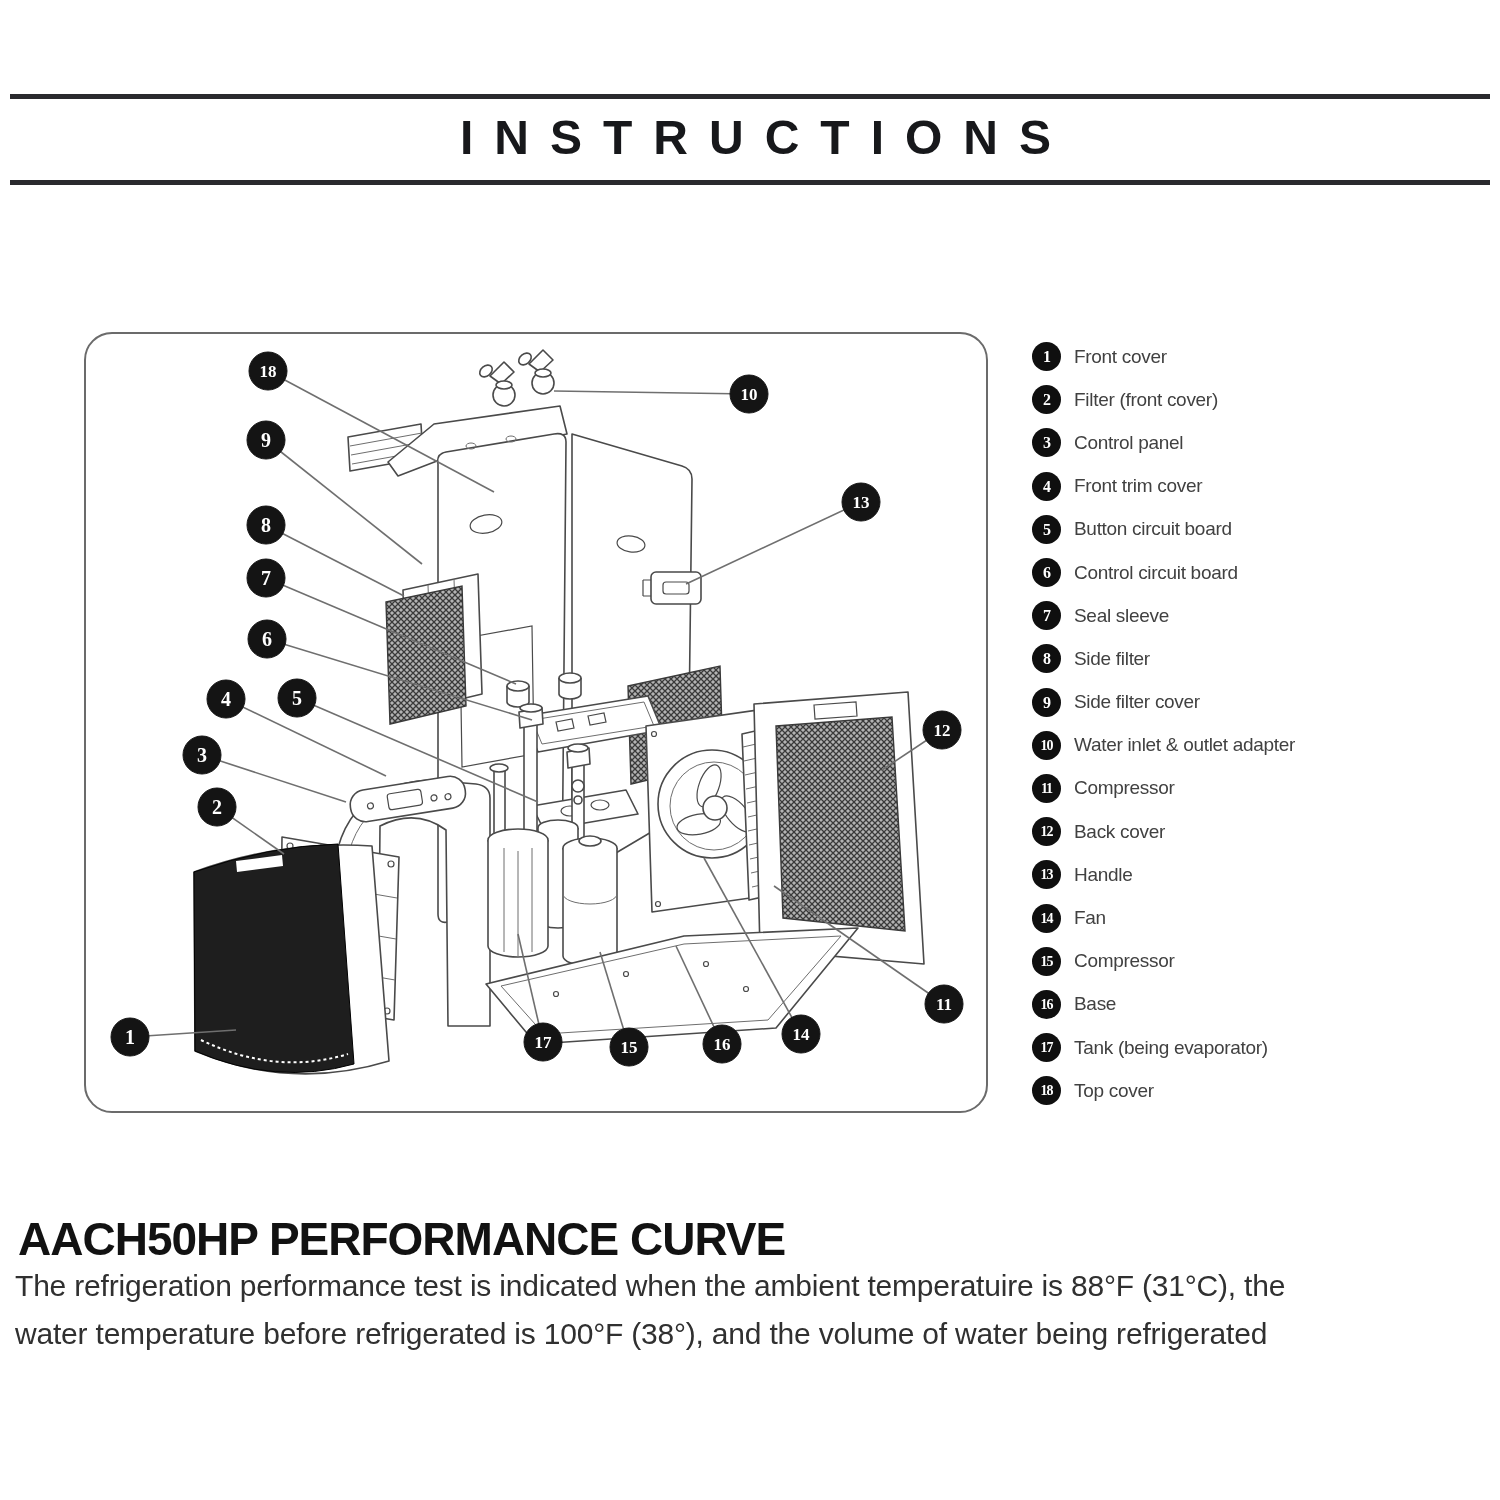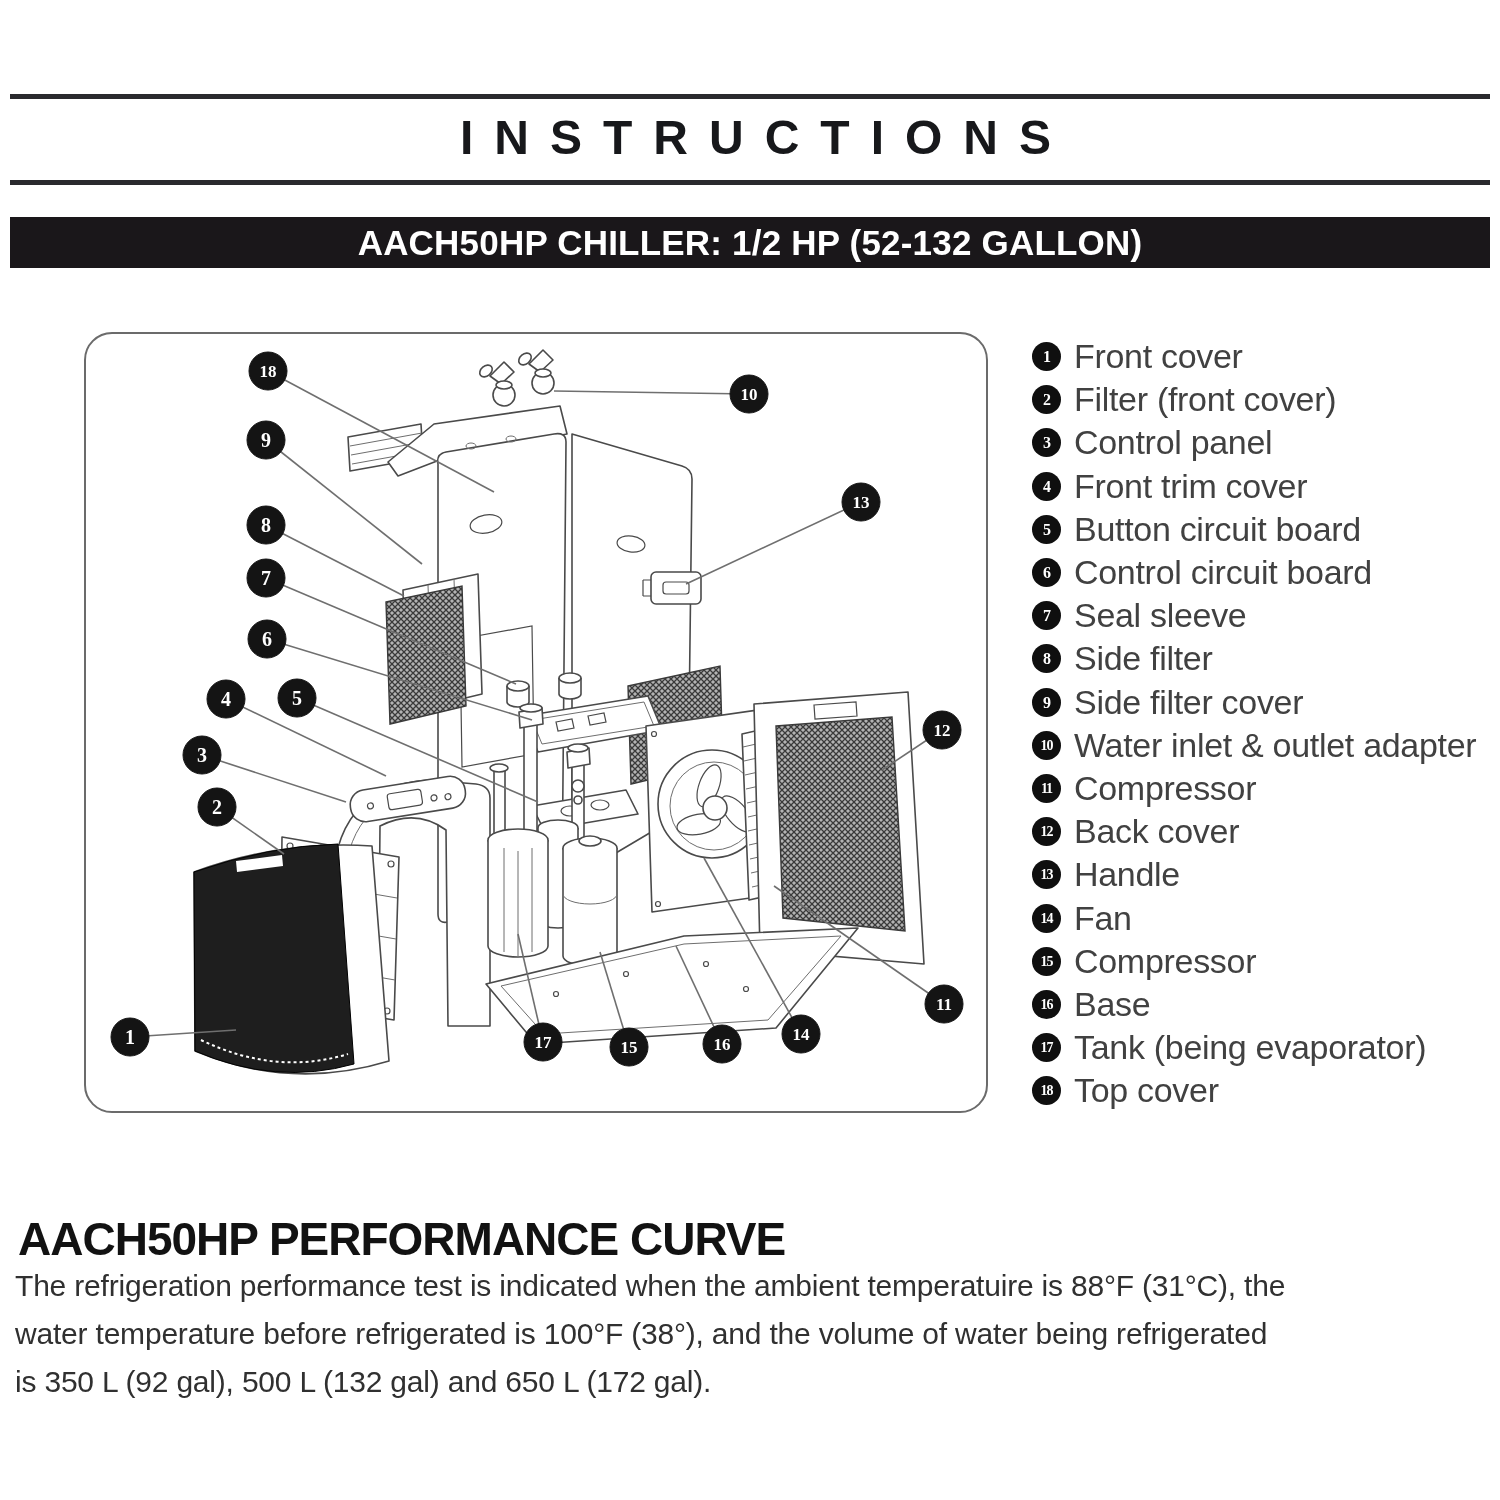--- a/index.html
+++ b/index.html
@@ -35,21 +35,21 @@
   .diagram-panel svg{position:absolute; left:0; top:0;}
 
   .parts-list{position:absolute; left:1032px; top:335px; width:440px;}
   .parts-row{display:flex; align-items:center; height:43.2px;}
   .part-badge{
     flex:0 0 29px; width:29px; height:29px; border-radius:50%;
     background:var(--badge); color:#fff; font-family:"Liberation Serif", serif;
     font-weight:700; font-size:16px; line-height:29px; text-align:center;
     margin-right:13px; letter-spacing:-1px;
   }
-  .part-label{font-size:34px; color:var(--label); letter-spacing:-0.3px; white-space:nowrap;}
+  .part-label{font-size:19px; color:var(--label); letter-spacing:-0.3px; white-space:nowrap;}
 
   .perf-heading{
     position:absolute; left:18px; top:1212px; font-size:46px; font-weight:700;
     color:#121212; letter-spacing:-1px; white-space:nowrap;
   }
   .perf-paragraph{position:absolute; left:15px; top:1262px; width:1478px;}
   .perf-line{font-size:30px; line-height:48px; color:#303030; white-space:nowrap; letter-spacing:-0.2px;}
 
   
   .part-stroke{fill:#ffffff; stroke:#4a4a4a; stroke-width:1.6; stroke-linejoin:round;}
@@ -61,21 +61,20 @@
 </style>
 </head>
 <body>
 
 <div class="page">
 
   <div class="rule rule-top"></div>
   <div class="page-title">INSTRUCTIONS</div>
   <div class="rule rule-mid"></div>
 
-  <div class="model-banner">AACH50HP CHILLER: 1/2 HP (52-132 GALLON)</div>
 
   <div class="diagram-panel">
     <svg id="diagram-svg" width="900" height="777" viewBox="0 0 900 777">
       <defs>
         <pattern id="mesh" width="6" height="6" patternUnits="userSpaceOnUse">
           <rect width="6" height="6" fill="#b3b3b3"></rect>
           <path d="M0 0 L6 6 M6 0 L0 6" stroke="#3a3a3a" stroke-width="1.3"></path>
         </pattern>
       </defs>
 
@@ -403,16 +402,15 @@
       <div class="parts-row">
         <span class="part-badge" style="font-size: 14px;">18</span>
         <span class="part-label">Top cover</span>
       </div>
     </div>
 
   <div class="perf-heading">AACH50HP PERFORMANCE CURVE</div>
   <div class="perf-paragraph" id="perf-paragraph">
       <div class="perf-line">The refrigeration performance test is indicated when the ambient temperatuire is 88°F (31°C), the</div>
       <div class="perf-line">water temperature before refrigerated is 100°F (38°), and the volume of water being refrigerated</div>
-      <div class="perf-line">is 350 L (92 gal), 500 L (132 gal) and 650 L (172 gal).</div>
     </div>
 
 </div>
 
 </body></html>

